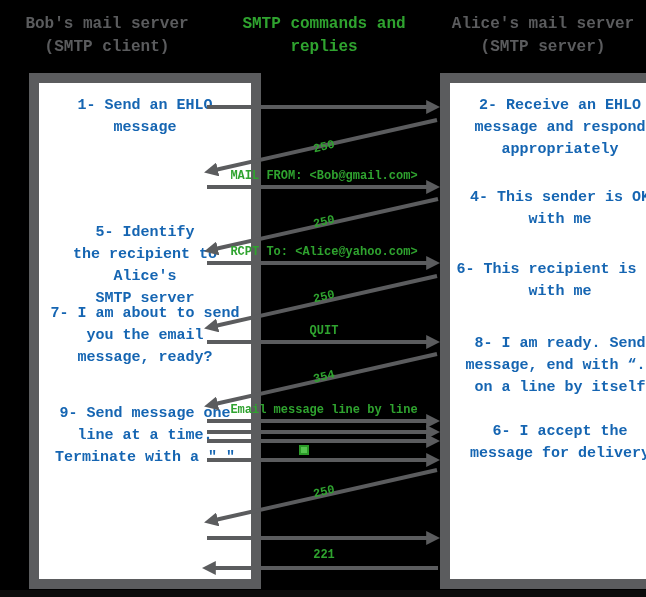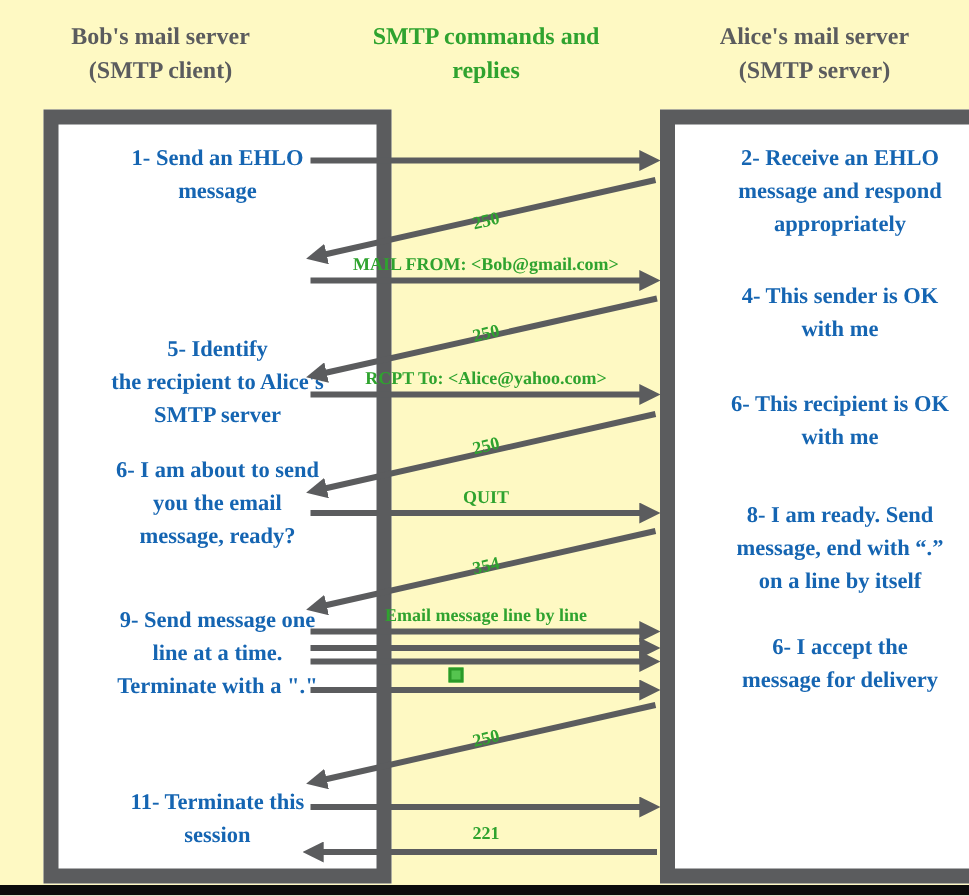--- a/index.html
+++ b/index.html
@@ -1,21 +1,21 @@
 <!DOCTYPE html>
 <html style="--gray: #5b5c5e; --blue: #1565b2; --green: #2fa32f; --bar: #0c0c0c;"><head>
 <meta charset="utf-8">
 <style>
   :root{
     --gray:#5b5c5e; --blue:#1565b2; --green:#2fa32f; --bar:#0c0c0c;
   }
   html,body{margin:0;padding:0;background:#ffffff;}
   .canvas{
-    position:relative;width:646px;height:597px;background:#fef9c3;
-    font-family:Liberation Serif, serif;overflow:hidden;
+    position:relative;width:646px;height:597px;background:#000000;
+    font-family:Liberation Mono, monospace;overflow:hidden;
   }
   .hdr{
     position:absolute;top:13px;font-size:16px;font-weight:bold;
     line-height:23px;text-align:center;white-space:pre-line;
   }
   .hdr-client{left:6px;width:202px;color:var(--gray);}
   .hdr-mid{left:208px;width:232px;color:var(--green);}
   .hdr-server{left:440px;width:206px;color:var(--gray);}
   .box{
     position:absolute;top:73px;height:516px;background:#ffffff;
@@ -54,28 +54,26 @@
   <div class="hdr hdr-mid">SMTP commands and
 replies</div>
 
   <div class="box box-client">
     <div class="box-inner">
       <div class="step" style="top:12px">1- Send an EHLO
 message</div>
       <div class="step" style="top:139px">5- Identify
 the recipient to Alice's
 SMTP server</div>
-      <div class="step" style="top:220px">6- I am about to send
+      <div class="step" style="top:220px">7- I am about to send
 you the email
 message, ready?</div>
       <div class="step" style="top:320px">9- Send message one
 line at a time.
 Terminate with a "."</div>
-      <div class="step" style="top:441px">11- Terminate this
-session</div>
     </div>
   </div>
 
   <div class="box box-server">
     <div class="box-inner">
       <div class="step" style="top:12px">2- Receive an EHLO
 message and respond
 appropriately</div>
       <div class="step" style="top:104px">4- This sender is OK
 with me</div>

